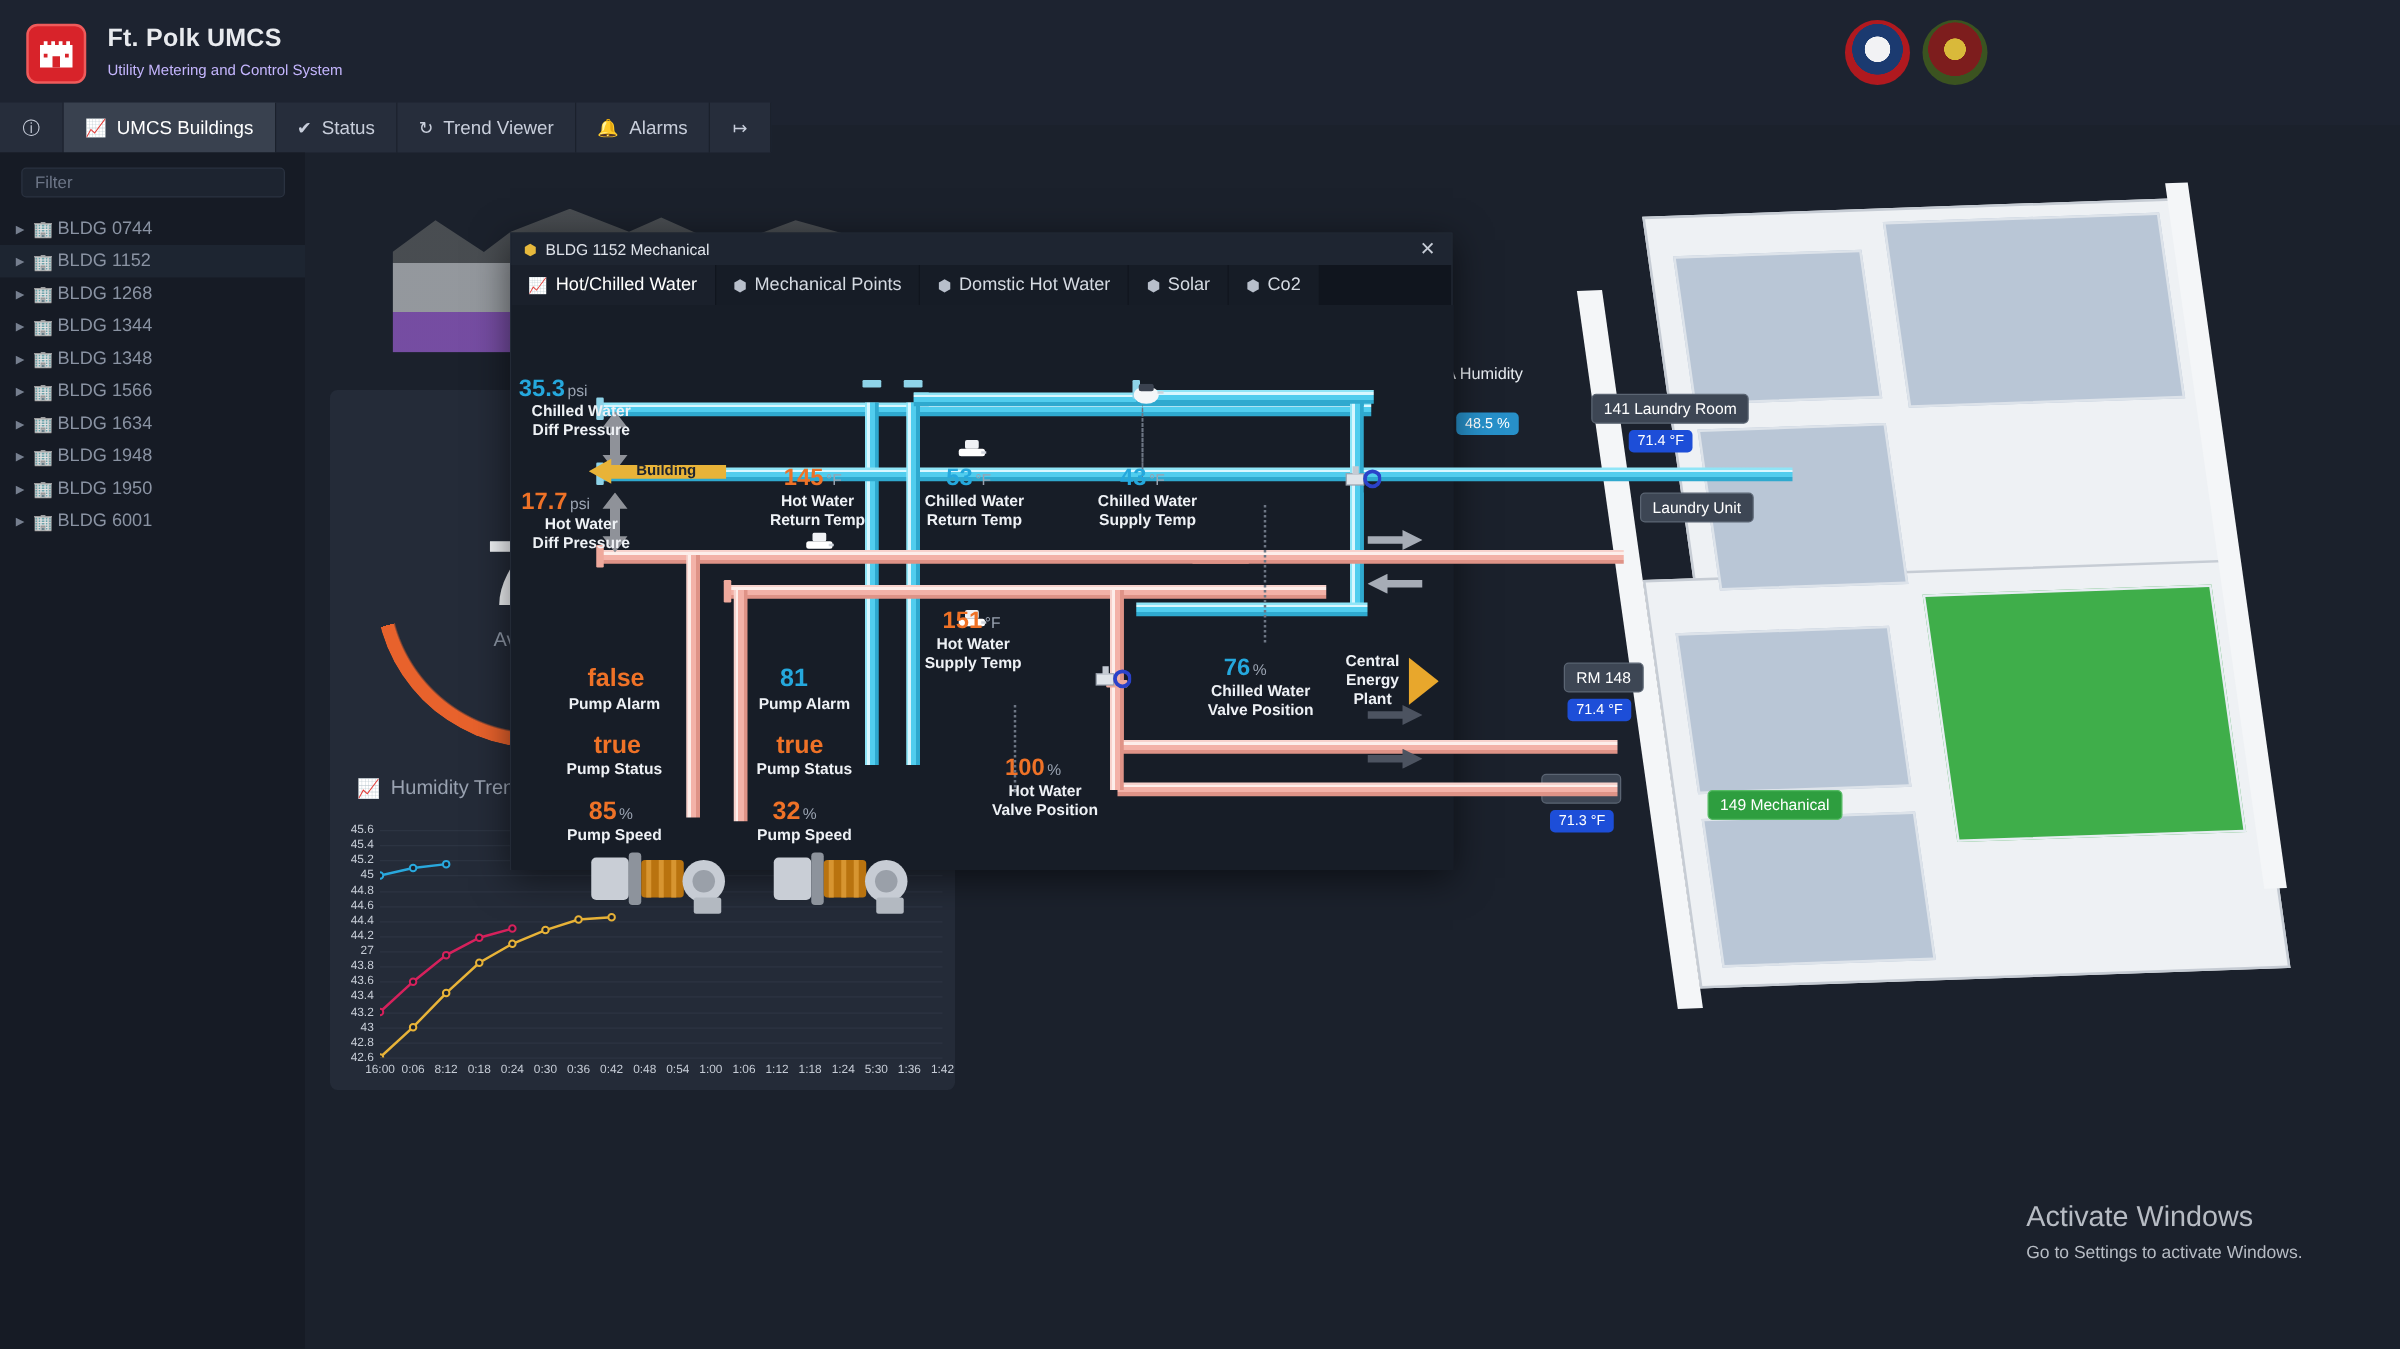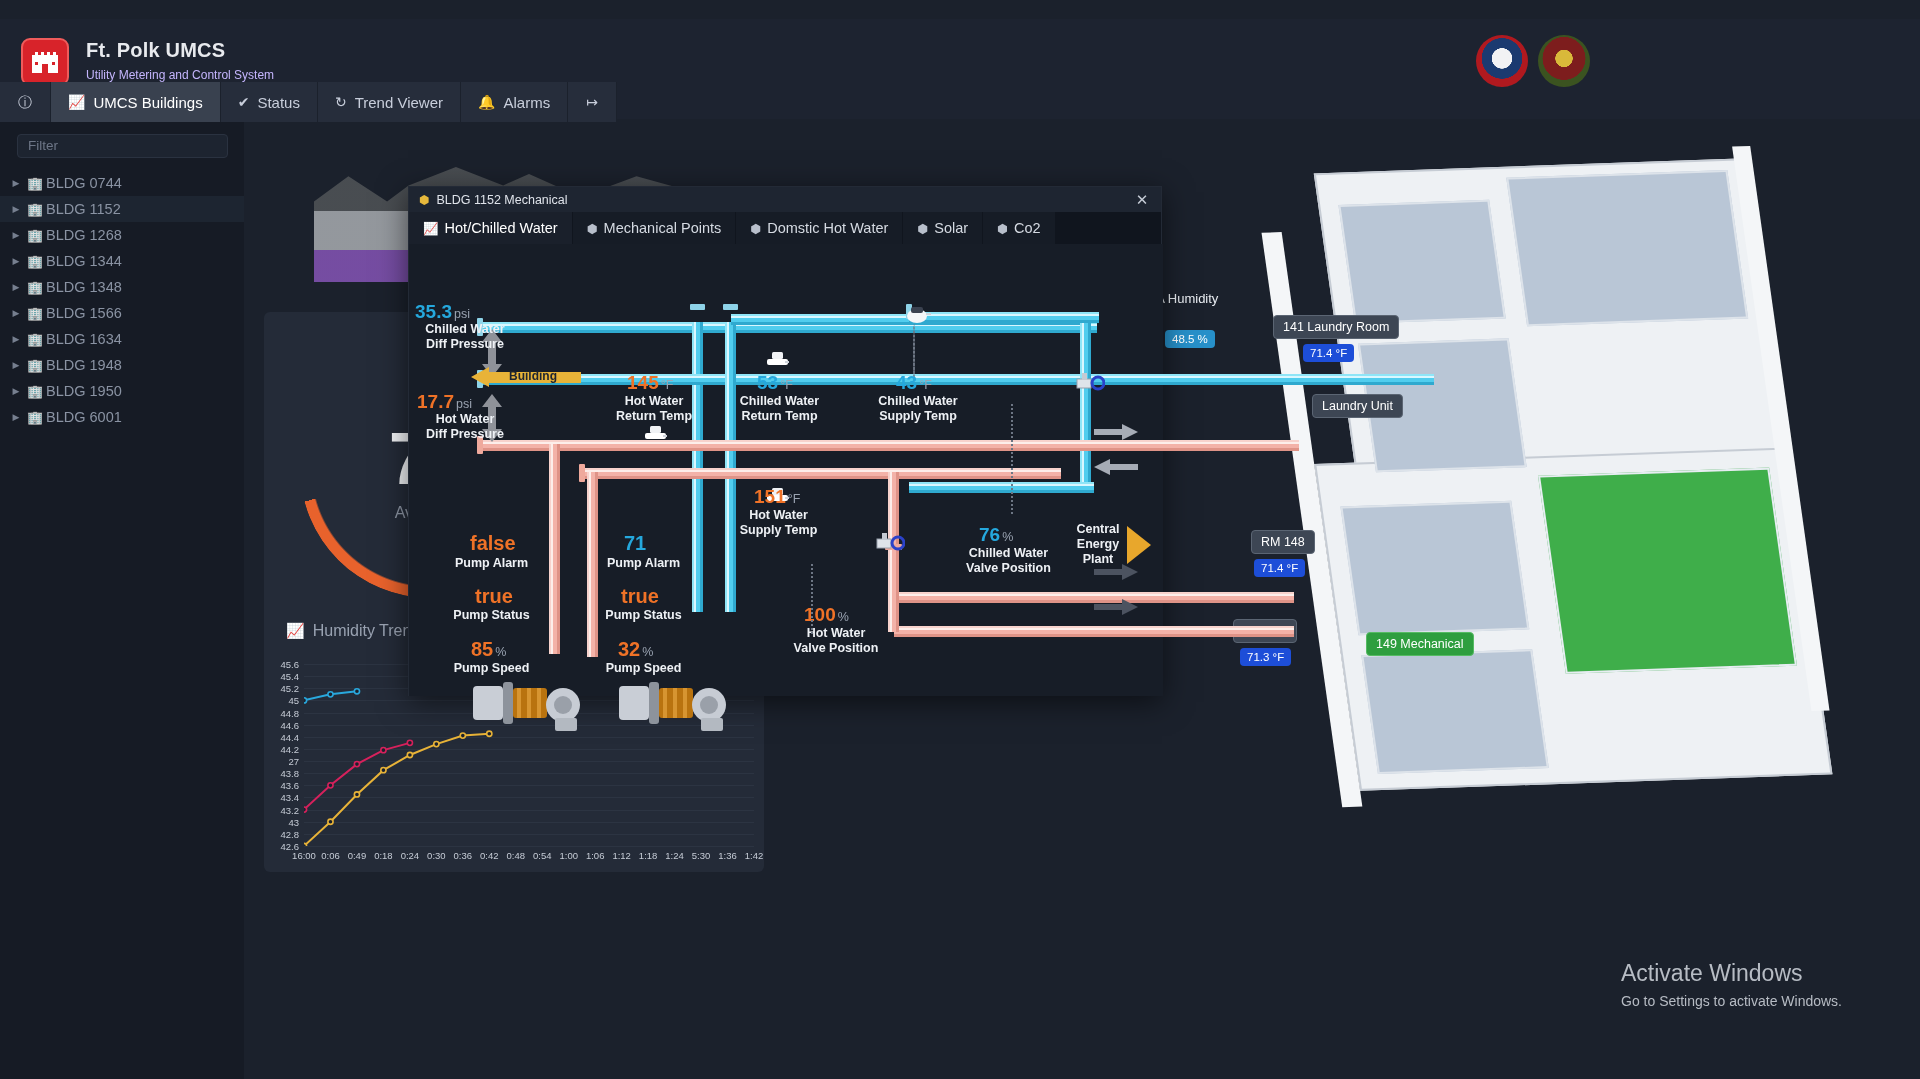--- a/index.html
+++ b/index.html
@@ -5,21 +5,21 @@
   * { box-sizing: border-box; margin: 0; padding: 0; }
   html, body {
     width: 1920px; height: 1079px;
     background: #1b212c;
     font-family: "Liberation Sans", sans-serif;
     overflow: hidden;
   }
   #root { position: relative; width: 1920px; height: 1079px; background: #1b212c; }
 
   
-  .topbar { position:absolute; left:0; top:0; width:1920px; height:100px; background:#1d2330;margin-top:19px; }
+  .topbar { position:absolute; left:0; top:0; width:1920px; height:100px; background:#1d2330; }
   .brand { position:absolute; left:21px; top:19px; display:flex; align-items:center; }
   .castle {
     width:48px; height:48px; border-radius:9px; background:#d8232a;
     border:2px solid #ef5b5b; display:flex; align-items:center; justify-content:center;
   }
   .castle svg { display:block; }
   .brandtext { margin-left:17px; }
   .brandtitle { font-size:20px; font-weight:bold; color:#e8eaee; letter-spacing:.2px; line-height:24px;}
   .brandsub { font-size:12px; color:#c4b5fd; line-height:22px; margin-top:2px;}
   .seal { position:absolute; top:16px; width:52px; height:52px; border-radius:50%; }
@@ -318,21 +318,21 @@
               <div class="ylab" style="top: 157.733px;">43</div>
               <div class="gridline" style="top: 157.733px;"></div>
               <div class="ylab" style="top: 169.867px;">42.8</div>
               <div class="gridline" style="top: 169.867px;"></div>
               <div class="ylab" style="top: 182px;">42.6</div>
               <div class="gridline" style="top: 182px;"></div>
             </div>
           <div id="xaxis">
               <div class="xlab" style="left: 0px;">16:00</div>
               <div class="xlab" style="left: 26.4706px;">0:06</div>
-              <div class="xlab" style="left: 52.9412px;">0:49</div>
+              <div class="xlab" style="left: 52.9412px;">8:12</div>
               <div class="xlab" style="left: 79.4118px;">0:18</div>
               <div class="xlab" style="left: 105.882px;">0:24</div>
               <div class="xlab" style="left: 132.353px;">0:30</div>
               <div class="xlab" style="left: 158.824px;">0:36</div>
               <div class="xlab" style="left: 185.294px;">0:42</div>
               <div class="xlab" style="left: 211.765px;">0:48</div>
               <div class="xlab" style="left: 238.235px;">0:54</div>
               <div class="xlab" style="left: 264.706px;">1:00</div>
               <div class="xlab" style="left: 291.176px;">1:06</div>
               <div class="xlab" style="left: 317.647px;">1:12</div>
@@ -652,21 +652,21 @@
           <rect x="46" y="14" width="4" height="30" fill="#d79531"></rect>
           <rect x="56" y="14" width="4" height="30" fill="#d79531"></rect>
           <rect x="66" y="14" width="4" height="30" fill="#d79531"></rect>
           <circle cx="92" cy="31" r="17" fill="#c7ccd4"></circle>
           <circle cx="92" cy="31" r="9" fill="#9aa0a9"></circle>
           <rect x="84" y="44" width="22" height="13" rx="2" fill="#b3b9c1"></rect>
         </svg>
       </div>
 
       <div class="rdg or" style="left:215px; top:288px;">
-        <span class="num" style="font-size:20px; color:#25a8dd;">71</span>
+        <span class="num" style="font-size:20px; color:#25a8dd;">81</span>
       </div>
       <div class="cap" style="left:172px; top:312px; width:125px;">Pump Alarm</div>
 
       <div class="rdg or" style="left:212px; top:341px;">
         <span class="num" style="font-size:20px;">true</span>
       </div>
       <div class="cap" style="left:172px; top:364px; width:125px;">Pump Status</div>
 
       <div class="rdg or" style="left:209px; top:394px;">
         <span class="num" style="font-size:20px;">32</span><span class="unit">%</span>

